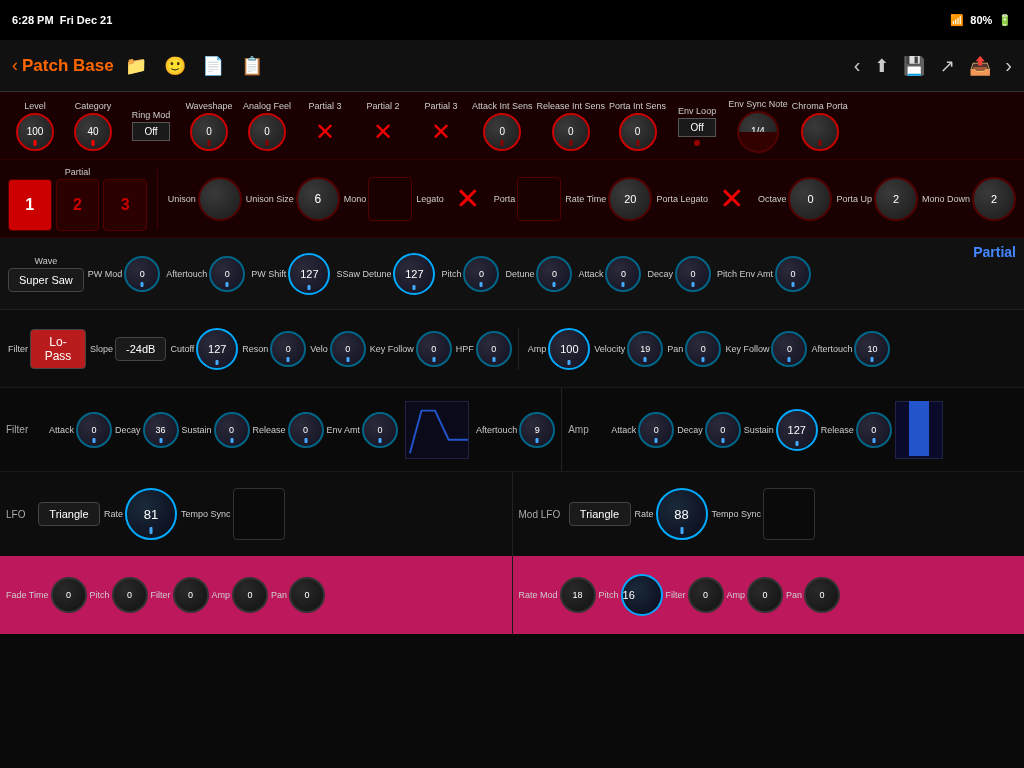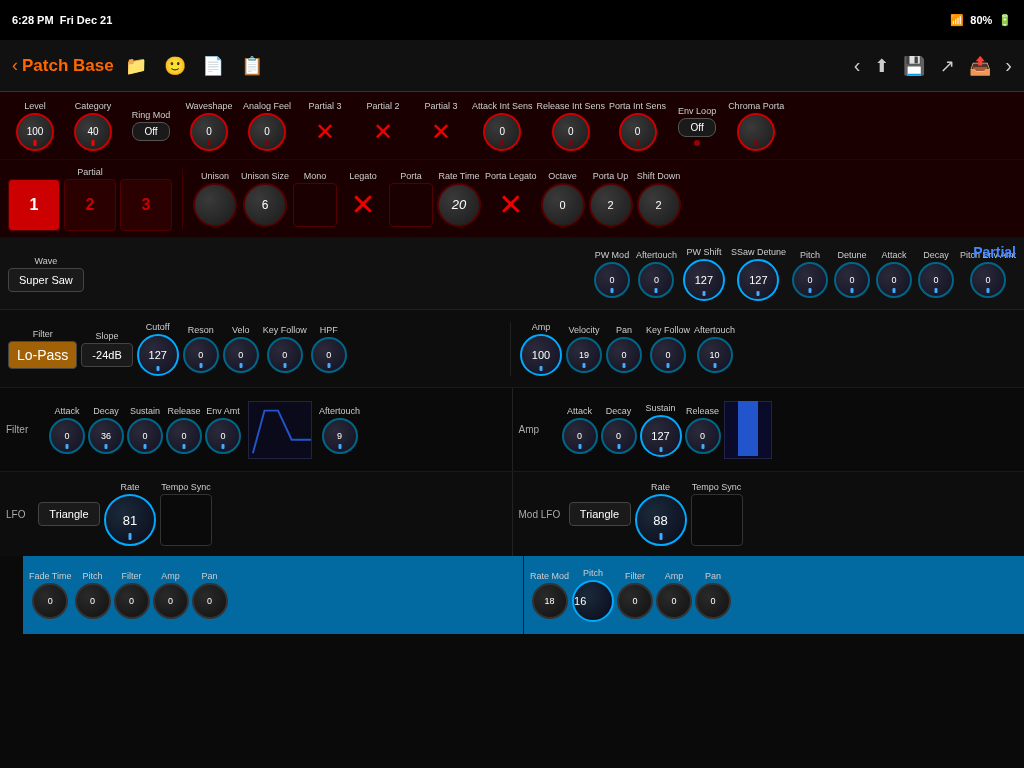--- a/index.html
+++ b/index.html
@@ -108,21 +108,21 @@
       width: 3px;
       height: 6px;
       background: #800;
       border-radius: 1px;
       left: 50%;
       transform: translateX(-50%);
     }
     .toggle-btn-dark {
       background: #1a1a1a;
       border: 1px solid #555;
-      border-radius: 8px;
+      border-radius: 0;
       padding: 3px 8px;
       color: #fff;
       font-size: 10px;
       cursor: pointer;
       min-width: 38px;
       text-align: center;
     }
 
     
     .x-mark {
@@ -212,21 +212,21 @@
       background: #4af;
       border-radius: 1px;
       left: 50%;
       transform: translateX(-50%);
     }
     .knob-blue-bright {
       border-color: #0af;
     }
     .section-col {
       display: flex;
-      flex-direction: column;
+      flex-direction: row;
       align-items: center;
       gap: 2px;
     }
 
     
     .full-layout {
       width: 1024px;
       height: 548px;
       display: flex;
       flex-direction: column;
@@ -336,23 +336,22 @@
     
     .partial-text {
       color: #4488ff;
       font-size: 14px;
       font-weight: 600;
     }
 
     
     .lfo-bottom-row {
       display: flex;
-      background: #0369a1;
+      background: #be185d;
       height: 78px;
-      margin-left: 23px;
     }
     .lfo-bottom-half {
       flex: 1;
       display: flex;
       align-items: center;
       padding: 3px 6px;
       gap: 3px;
       border-right: 1px solid #1a1a1a;
     }
 
@@ -401,26 +400,26 @@
       border-radius: 4px;
       padding: 5px 10px;
       color: #fff;
       font-size: 11px;
       cursor: pointer;
       min-width: 50px;
       text-align: center;
     }
 
     .filter-type-btn {
-      background: #a16207;
+      background: #b91c1c;
       border: 1px solid #444;
       border-radius: 4px;
       padding: 5px 8px;
       color: #fff;
-      font-size: 14px;
+      font-size: 12px;
       cursor: pointer;
       min-width: 56px;
       text-align: center;
     }
   </style>
 </head>
 <body>
 
 <div class="status-bar">
   <div>
@@ -533,20 +532,27 @@
       <div class="knob-indicator-center"></div>
     </div>
   </div>
 
   <div class="ctrl-group">
     <div class="ctrl-label">Env Loop</div>
     <div class="toggle-btn-dark">Off</div>
     <div style="width:6px;height:6px;border-radius:50%;background:#900;margin-top:1px;"></div>
   </div>
 
+  <div class="ctrl-group">
+    <div class="ctrl-label">Env Sync Note</div>
+    <div class="knob-half" style="position:relative;overflow:hidden;">
+      <span>1/4</span>
+      <div style="position:absolute;bottom:0;left:0;right:0;height:50%;background:#300;border-radius:0 0 50% 50%;"></div>
+    </div>
+  </div>
 
   <div class="ctrl-group">
     <div class="ctrl-label">Chroma Porta</div>
     <div class="knob knob-red">
       <span></span>
       <div class="knob-indicator-center"></div>
     </div>
   </div>
 </div>
 
@@ -584,53 +590,53 @@
     <div class="x-mark-large">✕</div>
   </div>
 
   <div class="section-col">
     <div class="ctrl-label">Porta</div>
     <div style="width:44px;height:44px;border-radius:4px;border:1px solid #550000;background:#1a0000;display:flex;align-items:center;justify-content:center;cursor:pointer;"></div>
   </div>
 
   <div class="section-col">
     <div class="ctrl-label">Rate Time</div>
-    <div style="width:44px;height:44px;border-radius:50%;border:2px solid #550000;background:radial-gradient(circle at 35% 35%,#3a3a3a,#1a1a1a);display:flex;align-items:center;justify-content:center;font-size:13px;color:#fff;cursor:pointer;font-style:italic;">20</div>
+    <div style="width:44px;height:44px;border-radius:50%;border:2px solid #550000;background:radial-gradient(circle at 35% 35%,#3a3a3a,#1a1a1a);display:flex;align-items:center;justify-content:center;font-size:11px;color:#fff;cursor:pointer;">20</div>
   </div>
 
   <div class="section-col">
     <div class="ctrl-label">Porta Legato</div>
     <div class="x-mark-large">✕</div>
   </div>
 
   <div class="section-col">
     <div class="ctrl-label">Octave</div>
     <div style="width:44px;height:44px;border-radius:50%;border:2px solid #550000;background:radial-gradient(circle at 35% 35%,#3a3a3a,#1a1a1a);display:flex;align-items:center;justify-content:center;font-size:11px;color:#fff;cursor:pointer;">0</div>
   </div>
 
   <div class="section-col">
     <div class="ctrl-label">Porta Up</div>
     <div style="width:44px;height:44px;border-radius:50%;border:2px solid #550000;background:radial-gradient(circle at 35% 35%,#3a3a3a,#1a1a1a);display:flex;align-items:center;justify-content:center;font-size:11px;color:#fff;cursor:pointer;">2</div>
   </div>
 
   <div class="section-col">
-    <div class="ctrl-label">Shift Down</div>
+    <div class="ctrl-label">Mono Down</div>
     <div style="width:44px;height:44px;border-radius:50%;border:2px solid #550000;background:radial-gradient(circle at 35% 35%,#3a3a3a,#1a1a1a);display:flex;align-items:center;justify-content:center;font-size:11px;color:#fff;cursor:pointer;">2</div>
   </div>
 </div>
 
 <div class="full-layout">
 
   <div class="wave-row" style="position:relative;">
     <div class="wave-label-col">
       <div class="ctrl-label">Wave</div>
       <div class="wave-type-btn">Super Saw</div>
     </div>
 
-    <div style="flex:1;display:flex;align-items:center;gap:6px;justify-content:flex-end;">
+    <div style="flex:1;display:flex;align-items:center;gap:6px;justify-content:flex-start;">
       <div class="section-col">
         <div class="ctrl-label">PW Mod</div>
         <div class="knob-blue">
             <span>0</span>
             <div class="knob-blue-indicator"></div>
           </div>
       </div>
       <div class="section-col">
         <div class="ctrl-label">Aftertouch</div>
         <div class="knob-blue">

